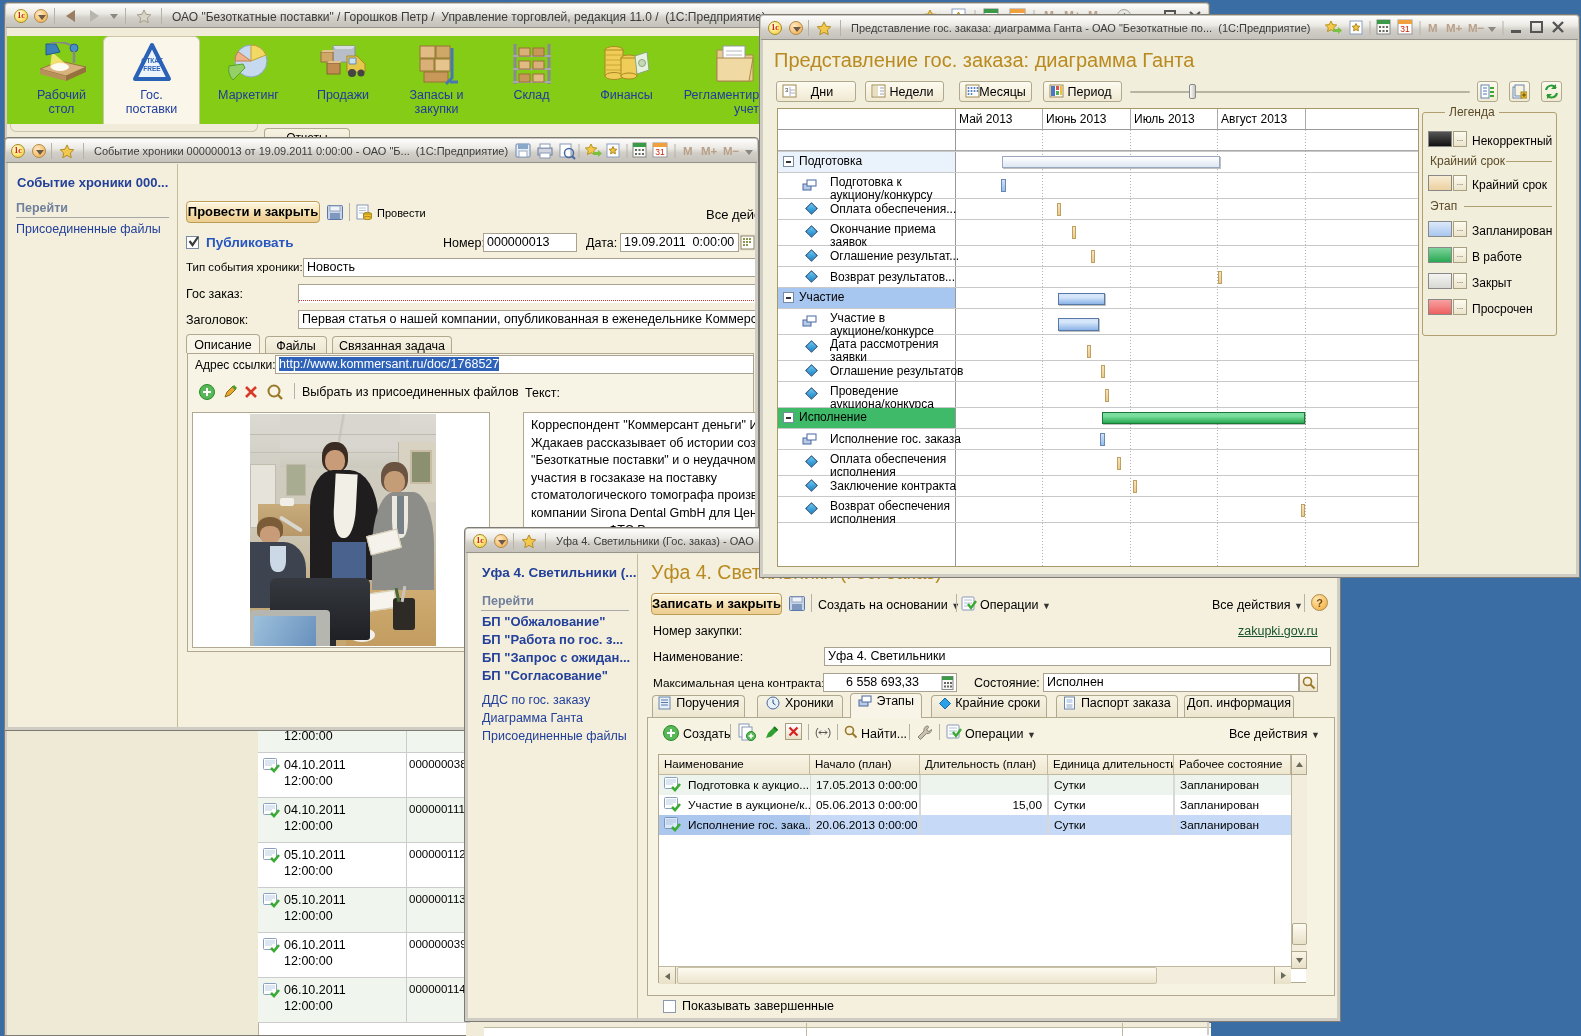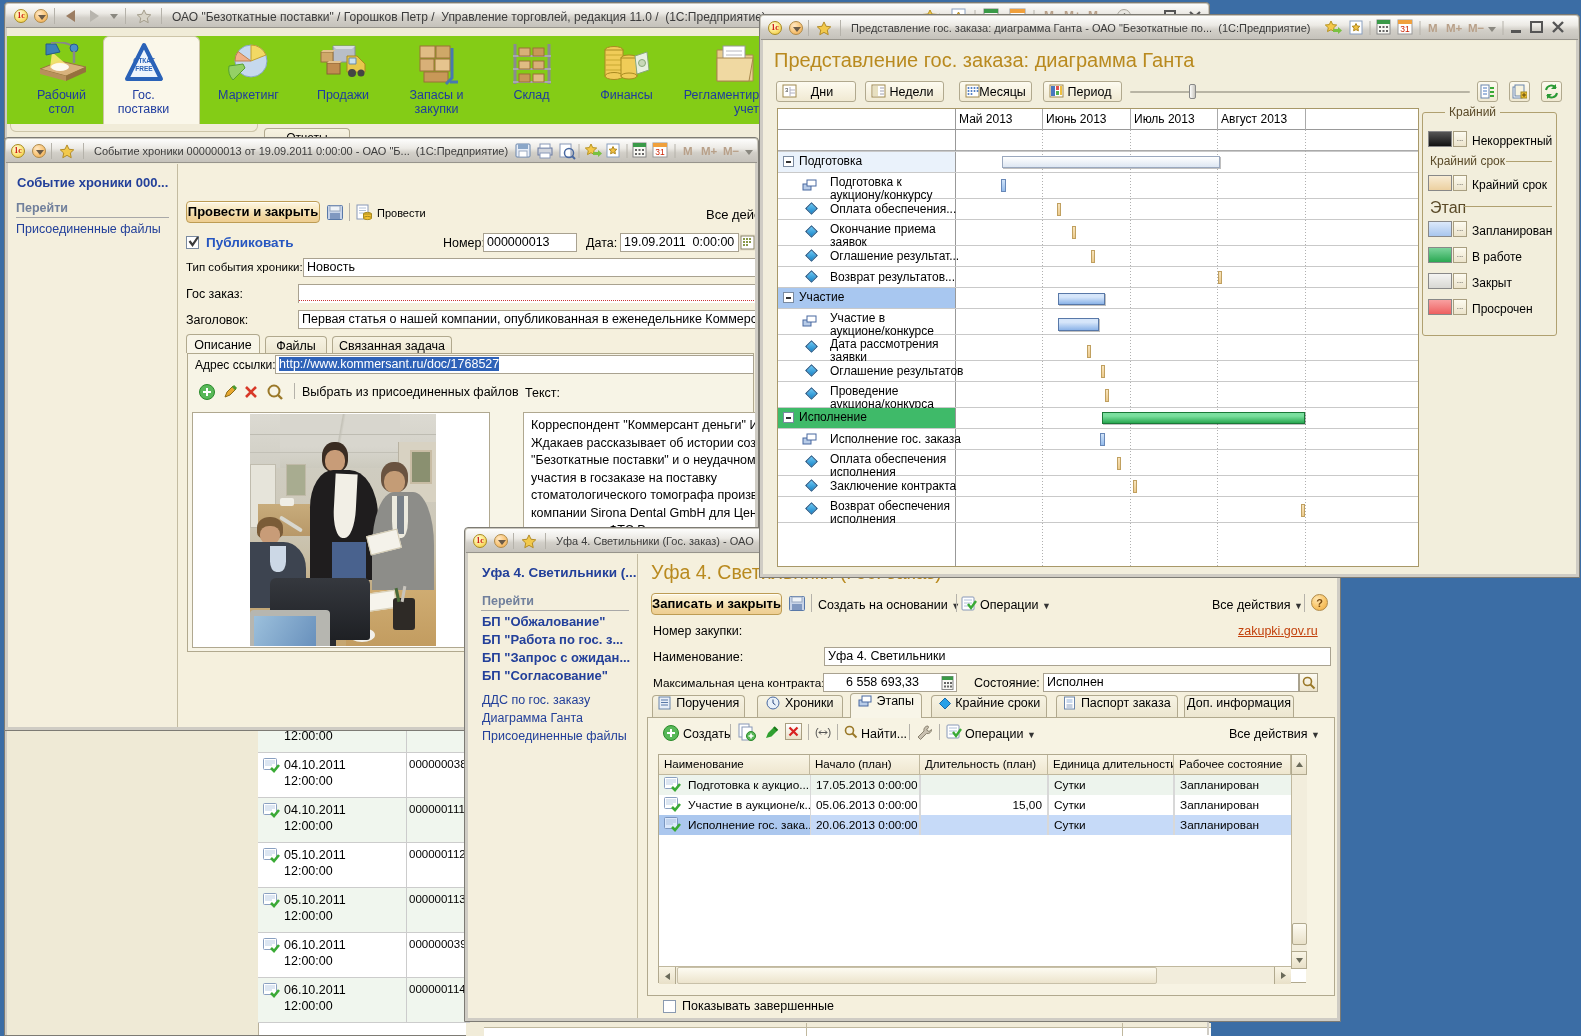--- a/index.html
+++ b/index.html
@@ -3,21 +3,21 @@
 <style>
 *{margin:0;padding:0;box-sizing:border-box}
 html,body{width:1581px;height:1036px;overflow:hidden}
 body{font-family:"Liberation Sans",sans-serif;background:#3b6da5}
 .a{position:absolute}
 .win{position:absolute;z-index:1;background:#f0ecd8;border:1px solid #7d7b74;box-shadow:inset 0 0 0 1px #c9c6bd;border-radius:4px 4px 0 0}
 .tb{position:absolute;left:1px;right:1px;top:1px;height:24px;background:linear-gradient(#fdfdfc,#eceae5 40%,#d2cfc8 60%,#c5c2bb);border-bottom:1px solid #97948c;border-radius:3px 3px 0 0}
 .tbtxt{position:absolute;top:6px;font-size:11px;color:#3c3c3c;white-space:nowrap}
 .fld{position:absolute;background:#fff;border:1px solid #a9a290;font-size:12.5px;color:#000;padding:1px 3px;white-space:nowrap;overflow:hidden}
 .lbl{position:absolute;font-size:12.5px;color:#000;white-space:nowrap}
-.lnk{position:absolute;font-size:12.5px;color:#c2410c;white-space:nowrap}
+.lnk{position:absolute;font-size:12.5px;color:#14532d;white-space:nowrap}
 .hdr{position:absolute;font-size:19px;color:#b98a1f;white-space:nowrap}
 .obtn{position:absolute;background:linear-gradient(#fdf6e2,#f8e8c0 40%,#f0d49c 75%,#eece92);border:1px solid #bd9c54;border-radius:4px;font-size:13px;font-weight:bold;color:#000;text-align:center;box-shadow:inset 0 1px 0 #fffdf4}
 .sep{position:absolute;width:1px;background:#b5b2aa}
 .tab{position:absolute;background:linear-gradient(#f7f3e3,#ece6d0);border:1px solid #b1a98e;border-bottom:none;border-radius:4px 4px 0 0;font-size:12.5px;color:#000;text-align:center}
 .tabact{background:#f8f5e8}
 .onec{width:14px;height:14px;border-radius:50%;background:radial-gradient(circle at 35% 30%,#fffbd8,#fce98a 45%,#f0c431);border:1px solid #a88a20;color:#cc1111;font-size:8px;font-weight:bold;text-align:center;line-height:12px;font-family:"Liberation Serif",serif}
 .onec::before{content:"1с"}
 .oc{width:14px;height:14px;border-radius:50%;background:radial-gradient(circle at 35% 30%,#ffe7c4,#f9c87e 50%,#eda84e);border:1px solid #b08a48}
 .tri{position:absolute;left:3px;top:5px;width:0;height:0;border:4px solid transparent;border-top:5px solid #6b5b48}
 .ribicon{position:absolute;top:6px}
@@ -99,21 +99,21 @@
           <path d="M48 25v5l-20 9v-5z" fill="#96703e"></path>
         <path d="M14 10l14 12-16 4z" fill="#ffe87a" opacity="0.85"></path>
         <ellipse cx="22" cy="25" rx="9" ry="4" fill="#fdfaf0"></ellipse>
         <path d="M8 2h10l4 8-14 3z" fill="#3c80b8" stroke="#255a88"></path>
         <path d="M13 1c8-2 18 0 22 4" fill="none" stroke="#88898b" stroke-width="2"></path>
         <circle cx="36" cy="6" r="4" fill="#4a90c8" stroke="#2a5a8a"></circle>
           <path d="M36 9v12" stroke="#88898b" stroke-width="2.5"></path>
       </svg>
       <div class="riblbl">Рабочий<br>стол</div>
     </div>
-    <div class="a" style="left:89px;top:0;width:97px;height:76px">
+    <div class="a" style="left:97px;top:0;width:97px;height:76px">
       <svg class="ribicon" style="left:29px" width="40" height="44" viewBox="0 0 40 44">
         <path d="M20 3L37 37H3z" fill="#eef4fc" stroke="#2a62b8" stroke-width="4" stroke-linejoin="round"></path>
         <text x="20" y="21" font-size="6.5" font-weight="bold" fill="#2a62b8" text-anchor="middle" font-family="Liberation Sans">ОТКАТ</text>
         <text x="20" y="29" font-size="6.5" font-weight="bold" fill="#2a62b8" text-anchor="middle" font-family="Liberation Sans">FREE</text>
       </svg>
       <div class="riblbl">Гос.<br>поставки</div>
     </div>
     <div class="a" style="left:194px;top:0;width:97px;height:88px">
       <svg class="ribicon" style="left:28px" width="42" height="44" viewBox="0 0 42 44">
         <circle cx="23" cy="19" r="16" fill="#c6d9ee" stroke="#8aa8c8"></circle>
@@ -965,30 +965,30 @@
 <div class="tick" style="left:323px;top:256px"></div>
 <div class="tick" style="left:327px;top:280px"></div>
 <div class="a" style="left:324px;top:303px;width:203px;height:12px;background:linear-gradient(#7adf9e 30%,#28a850);border:1px solid #1a7838;box-shadow:1px 1px 0 rgba(0,0,0,0.25)"></div>
 <div class="btick" style="left:322px;top:324px"></div>
 <div class="tick" style="left:339px;top:348px"></div>
 <div class="tick" style="left:355px;top:371px"></div>
 <div class="tick" style="left:523px;top:395px"></div>
     </div>
 
     <div class="a" style="left:661px;top:71px;width:135px;height:224px;border:1px solid #b0a070;border-radius:3px"></div>
-    <div class="a" style="left:684px;top:64px;background:#f2eedc;padding:0 4px;font-size:12px;color:#5a4a28">Крайний</div>
+    <div class="a" style="left:684px;top:64px;background:#f2eedc;padding:0 4px;font-size:12px;color:#5a4a28">Легенда</div>
     <div class="lgsw" style="top:90px;background:linear-gradient(#555,#111)"></div>
       <div class="lgbtn" style="top:90px">...</div>
       <div class="lglbl" style="top:93px">Некорректный</div>
     <div class="a" style="left:669px;top:113px;font-size:12px;color:#5a4a28;background:#f2eedc;padding-right:4px">Крайний срок</div>
       <div class="a" style="left:745px;top:120px;width:46px;height:1px;background:#b0a070"></div>
     <div class="lgsw" style="top:134px;background:linear-gradient(#f8ecd4,#ecd0a0)"></div>
       <div class="lgbtn" style="top:134px">...</div>
       <div class="lglbl" style="top:137px">Крайний срок</div>
-    <div class="a" style="left:669px;top:158px;font-size:16px;color:#5a4a28;background:#f2eedc;padding-right:4px">Этап</div>
+    <div class="a" style="left:669px;top:158px;font-size:12px;color:#5a4a28;background:#f2eedc;padding-right:4px">Этап</div>
       <div class="a" style="left:703px;top:165px;width:88px;height:1px;background:#b0a070"></div>
     <div class="lgsw" style="top:180px;background:linear-gradient(#dce9fa,#a8c6ee)"></div>
       <div class="lgbtn" style="top:180px">...</div>
       <div class="lglbl" style="top:183px">Запланирован</div>
     <div class="lgsw" style="top:206px;background:linear-gradient(#7cd49c,#2aa852)"></div>
       <div class="lgbtn" style="top:206px">...</div>
       <div class="lglbl" style="top:209px">В работе</div>
     <div class="lgsw" style="top:232px;background:linear-gradient(#f4f4f2,#d8d8d4)"></div>
       <div class="lgbtn" style="top:232px">...</div>
       <div class="lglbl" style="top:235px">Закрыт</div>

